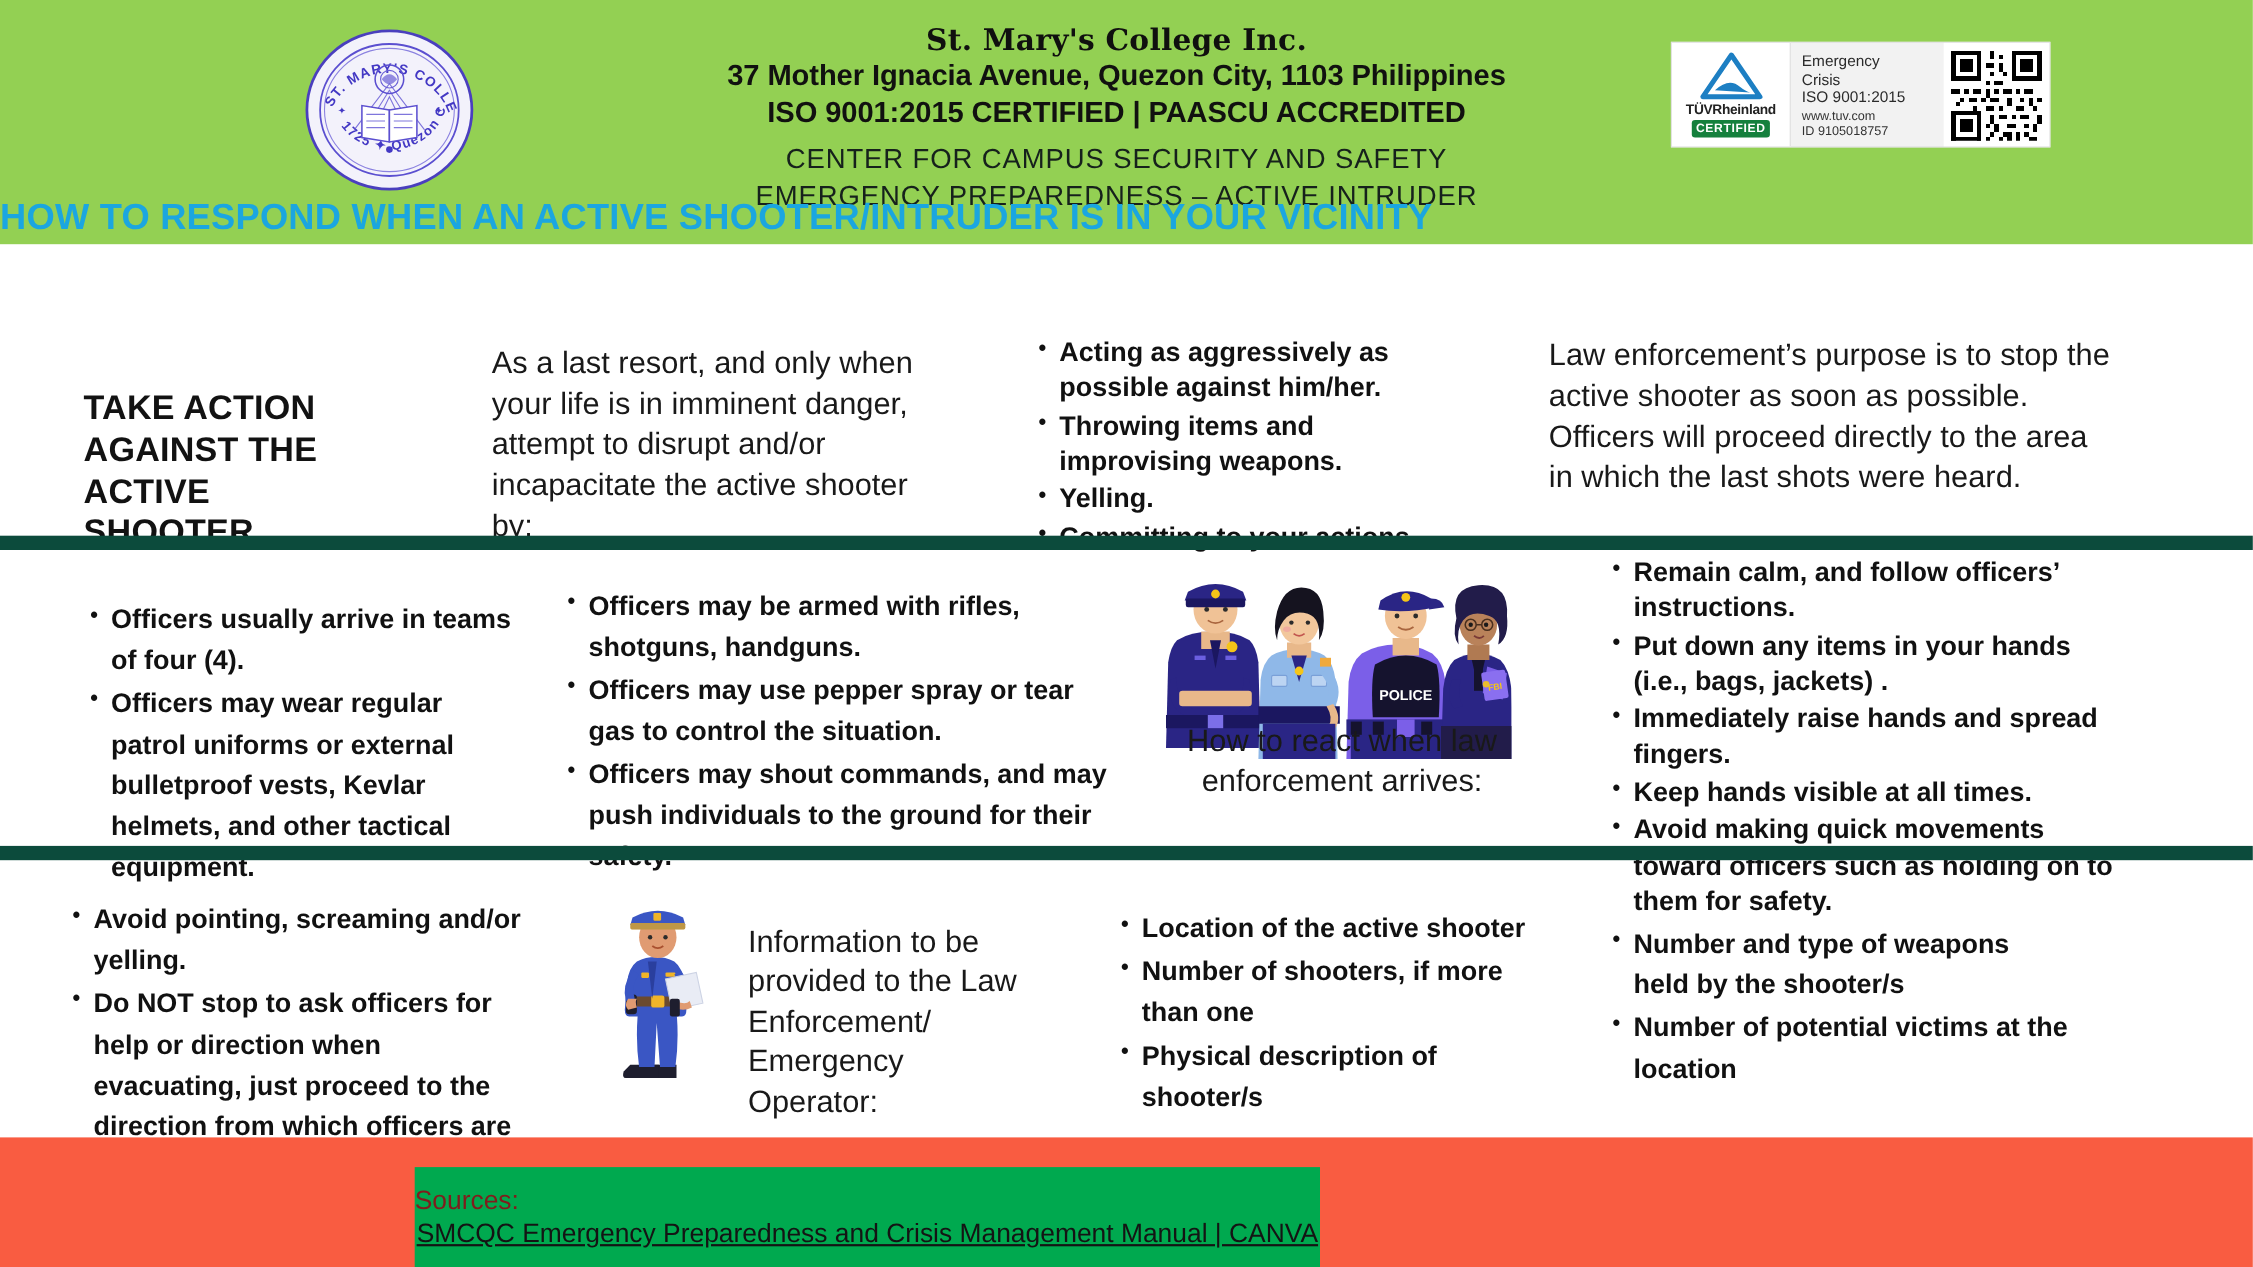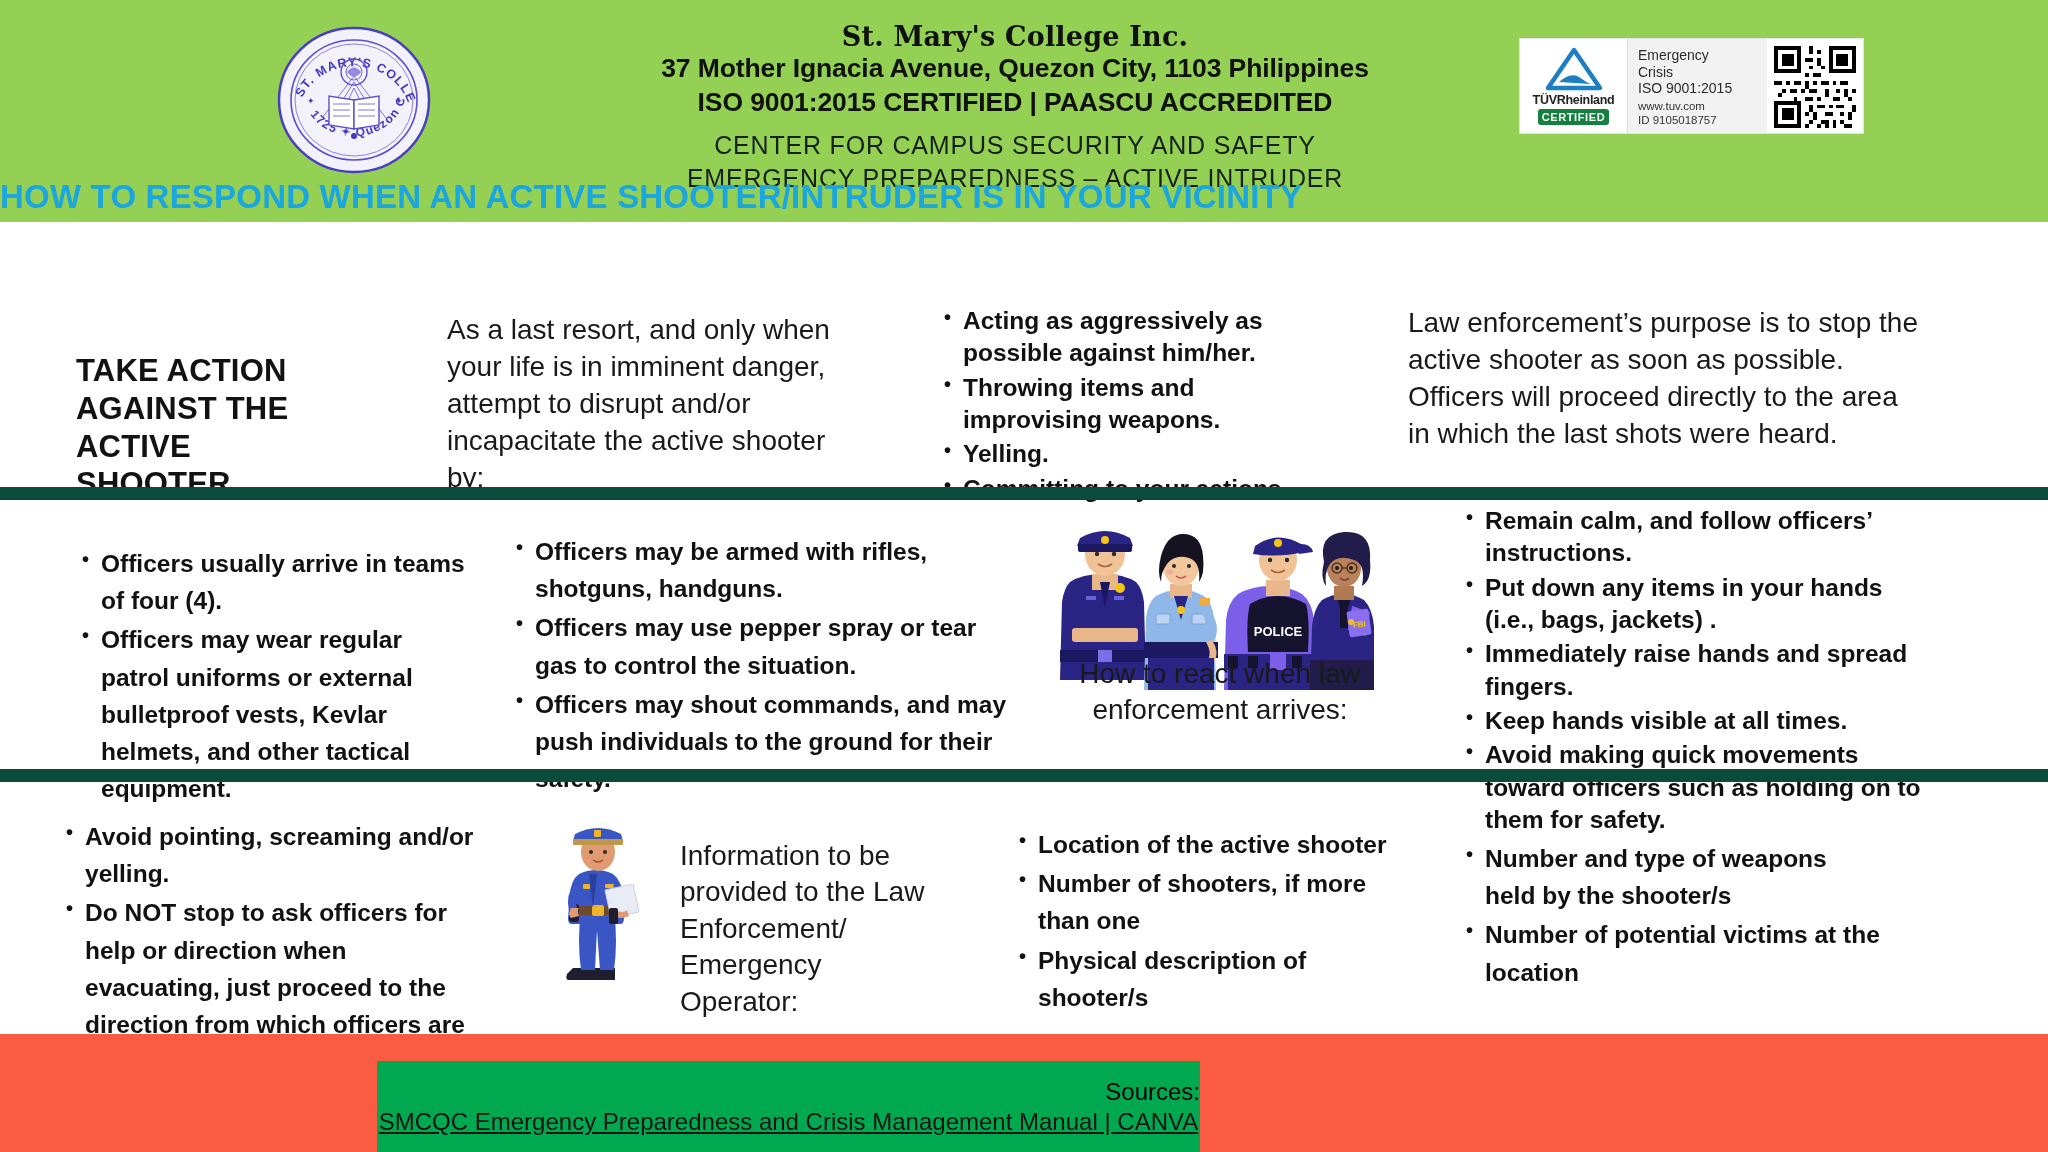--- a/index.html
+++ b/index.html
@@ -116,22 +116,22 @@
   
   .footer{
     position:absolute; left:0; top:1034px; width:2048px; height:118px;
     background:#f95c41;
   }
   .footer-green{
     position:absolute; left:377px; top:1061px; width:823px; height:91px;
     background:#00a94f;
   }
   .src-label{
-    position:absolute; left:377px; top:1078px; width:823px; text-align:right;
-    font-size:24px; color:#000000;
+    position:absolute; left:377px; top:1078px; width:823px; text-align:left;
+    font-size:24px; color:#7f1d1d;
   }
   .src-link{
     position:absolute; left:377px; top:1108px; width:823px; text-align:center;
     font-size:24px; color:#141414; text-decoration:underline;
   }
 
   
   .illus{ position:absolute; }
 </style>
 </head>

